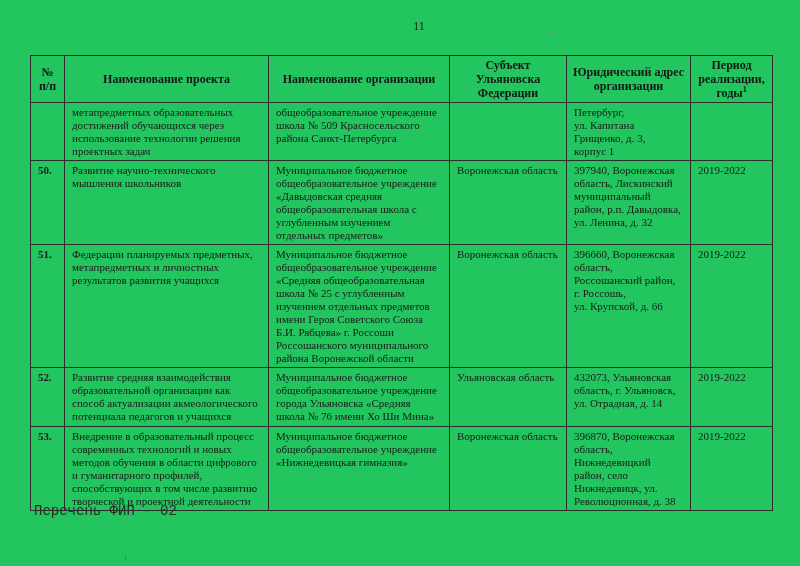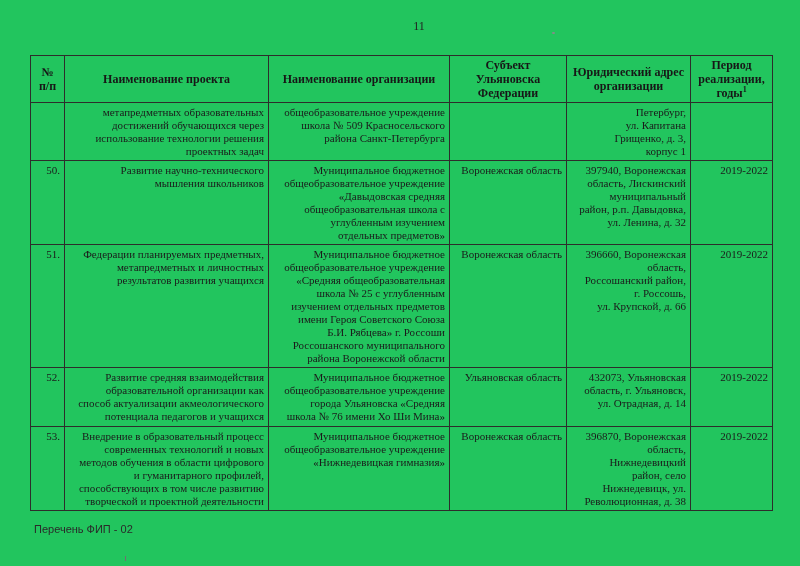--- a/index.html
+++ b/index.html
@@ -30,39 +30,38 @@
   table.doc-table th {
     font-size: 12px; font-weight: bold; line-height: 14px;
     text-align: center; vertical-align: middle;
     white-space: pre-line;
     padding: 2px 3px;
     height: 44px;
     color: #171717;
   }
   table.doc-table td {
     font-size: 11px; line-height: 13px;
-    vertical-align: top; text-align: right;
+    vertical-align: top; text-align: left;
     white-space: pre-line;
     padding: 3px 4px 2px 7px;
     color: #1b1b1b;
   }
-  td.c-num { text-align: center; padding-left: 2px; padding-right: 2px; }
+  td.c-num { text-align: center; padding-left: 2px; padding-right: 2px; font-weight: bold; }
   tbody tr:nth-child(1) { height: 56px; }
   tbody tr:nth-child(2) { height: 84px; }
   tbody tr:nth-child(3) { height: 120px; }
   tbody tr:nth-child(4) { height: 59px; }
   tbody tr:nth-child(5) { height: 78px; }
 
   sup.fn { font-size: 8px; line-height: 0; }
 
   .doc-footer {
     position: absolute; left: 34px; top: 503px;
-    font-size: 11px; color: #2a2a2a;
-    font-family: Liberation Sans, sans-serif;
-    margin-top: 20px;
+    font-size: 14px; color: #2a2a2a;
+    font-family: Liberation Mono, monospace;
   }
 
   
   .speck-1 { position: absolute; left: 552px; top: 32px; width: 3px; height: 2px; background: #8a8a8a; border-radius: 50%; }
   .speck-2 { position: absolute; left: 125px; top: 556px; width: 1px; height: 5px; background: #6f6f6f; }
 </style>
 </head>
 <body>
 
 <div class="page">

